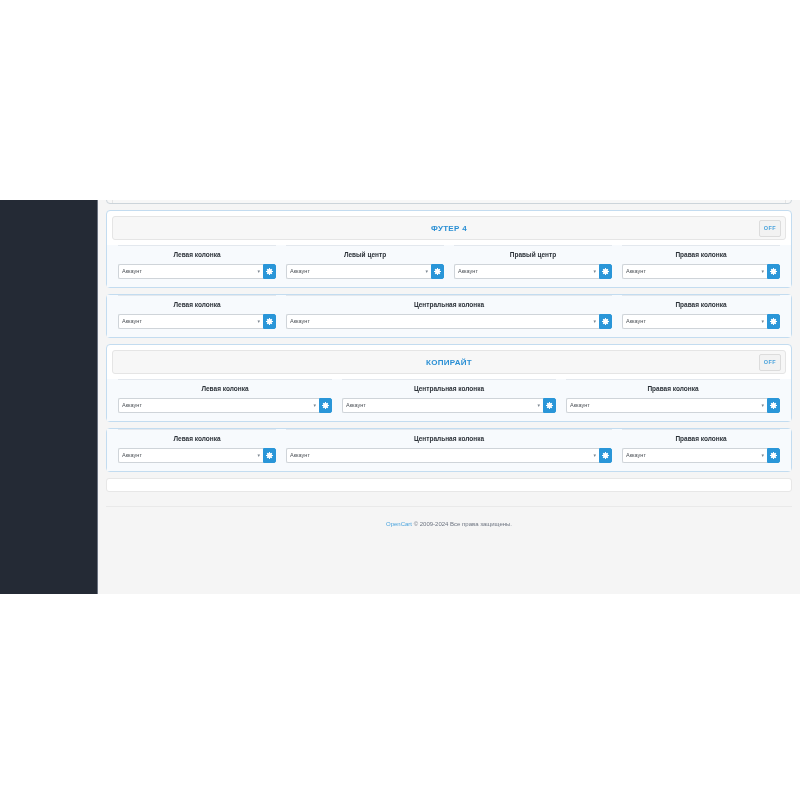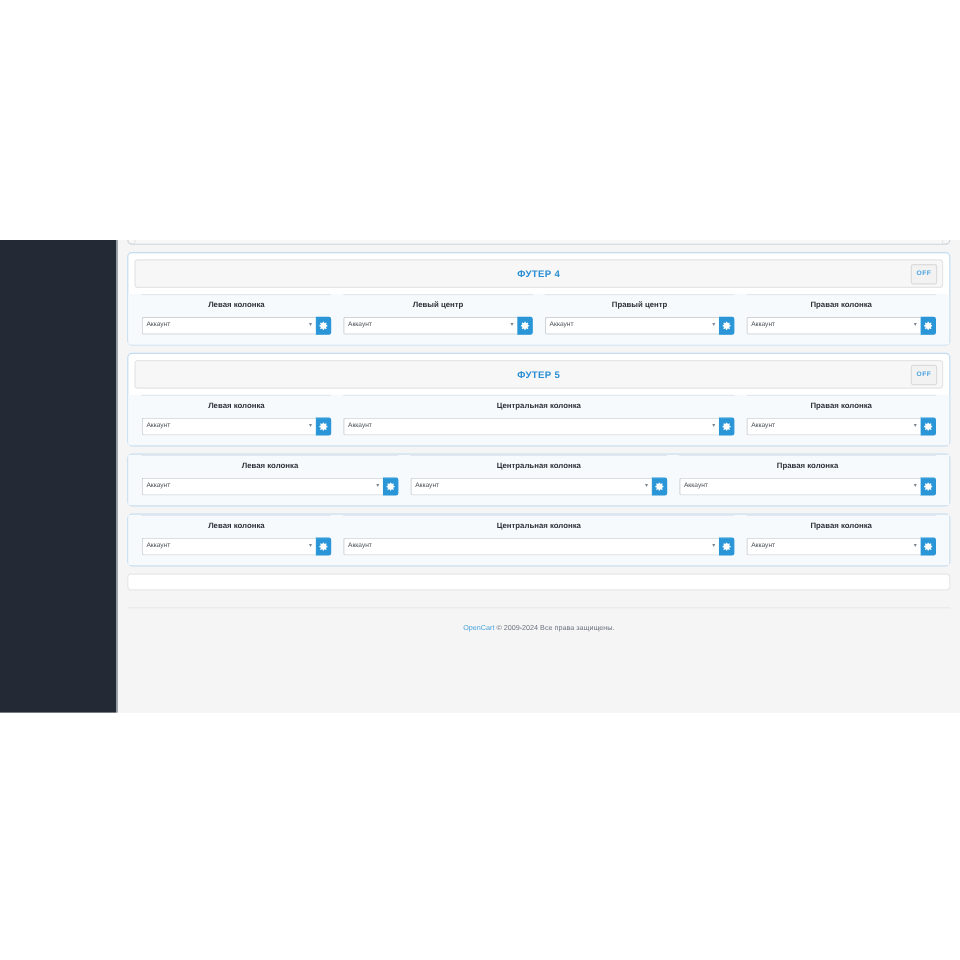--- a/index.html
+++ b/index.html
@@ -262,24 +262,20 @@
                         <path d="M7 0h2l.4 2.3 1.6.7 1.9-1.4 1.5 1.5-1.4 1.9.7 1.6 2.3.4v2l-2.3.4-.7 1.6 1.4 1.9-1.5 1.5-1.9-1.4-1.6.7L9 16H7l-.4-2.3-1.6-.7-1.9 1.4-1.5-1.5 1.4-1.9-.7-1.6L0 9V7l2.3-.4.7-1.6L1.6 3.1 3.1 1.6 5 3l1.6-.7z"></path>
                       </g>
                     </svg>
                 </div>
               </div>
             </div>
           </div>
         </div>
 
         <div class="panel">
-          <div class="panel-heading">
-            <span class="panel-title">ФУТЕР 5</span>
-            <button class="toggle-btn">OFF</button>
-          </div>
           <div class="panel-body">
             <div class="col col-3">
               <div class="col-label">Левая колонка</div>
               <div class="field-row">
                 <div class="sel">
                   <span>Аккаунт</span>
                   <span class="chev">▾</span>
                 </div>
                 <div class="gear-btn">
                   <svg width="7" height="7" viewBox="0 0 16 16" aria-hidden="true">
@@ -322,20 +318,24 @@
                         <path d="M7 0h2l.4 2.3 1.6.7 1.9-1.4 1.5 1.5-1.4 1.9.7 1.6 2.3.4v2l-2.3.4-.7 1.6 1.4 1.9-1.5 1.5-1.9-1.4-1.6.7L9 16H7l-.4-2.3-1.6-.7-1.9 1.4-1.5-1.5 1.4-1.9-.7-1.6L0 9V7l2.3-.4.7-1.6L1.6 3.1 3.1 1.6 5 3l1.6-.7z"></path>
                       </g>
                     </svg>
                 </div>
               </div>
             </div>
           </div>
         </div>
 
         <div class="panel">
+          <div class="panel-heading">
+            <span class="panel-title">КОПИРАЙТ</span>
+            <button class="toggle-btn">OFF</button>
+          </div>
           <div class="panel-body">
             <div class="col col-t3">
               <div class="col-label">Левая колонка</div>
               <div class="field-row">
                 <div class="sel">
                   <span>Аккаунт</span>
                   <span class="chev">▾</span>
                 </div>
                 <div class="gear-btn">
                   <svg width="7" height="7" viewBox="0 0 16 16" aria-hidden="true">

